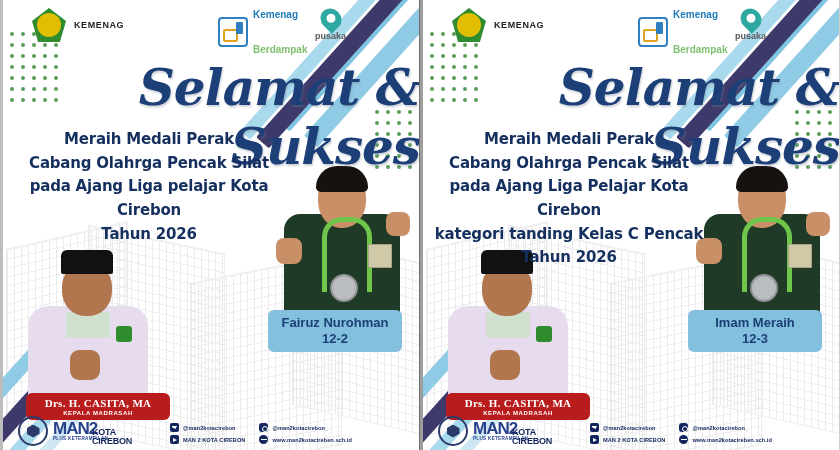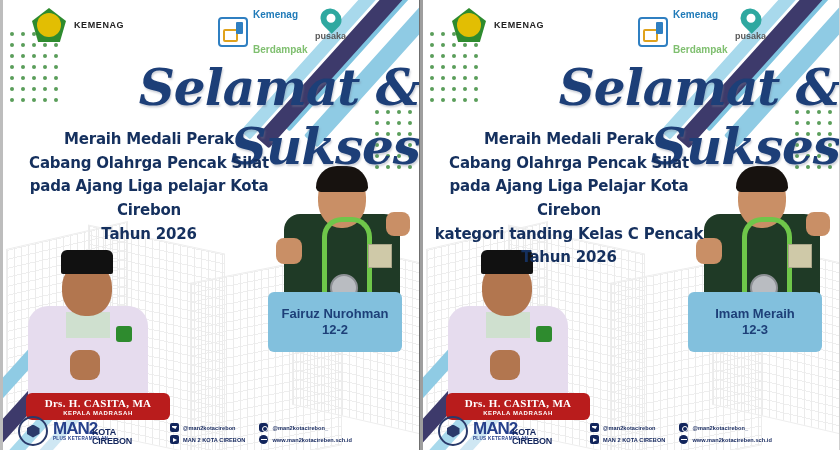--- a/index.html
+++ b/index.html
@@ -76,21 +76,21 @@
      border-radius:16px 16px 6px 6px;}
   .ath-belt{position:absolute;bottom:0;left:10px;width:108px;height:22px;background:#f2f2f2;border-radius:0 0 5px 5px;}
   .ath-head{position:absolute;bottom:104px;left:40px;width:48px;height:56px;border-radius:45% 45% 48% 48%;background:#c98f66;}
   .ath-hair{position:absolute;bottom:140px;left:38px;width:52px;height:26px;border-radius:26px 26px 6px 6px;background:#17120f;}
   .ath-ribbon{position:absolute;bottom:40px;left:44px;width:40px;height:70px;border:5px solid #6fc64a;border-bottom:none;border-radius:20px 20px 0 0;background:transparent;}
   .ath-medal{position:absolute;bottom:30px;left:52px;width:24px;height:24px;border-radius:50%;background:#b9bcc1;border:2px solid #8d9095;}
   .ath-patch{position:absolute;bottom:64px;right:14px;width:22px;height:22px;background:#cfc9a8;border:1px solid #a8a488;}
   .ath-fist-l{position:absolute;bottom:68px;left:-2px;width:26px;height:26px;border-radius:8px;background:#c98f66;}
   .ath-fist-r{position:absolute;bottom:96px;right:-4px;width:24px;height:24px;border-radius:8px;background:#c98f66;}
 
-  .name-badge{position:absolute;right:18px;bottom:98px;width:126px;padding:14px 4px;
+  .name-badge{position:absolute;right:18px;bottom:98px;width:126px;padding:5px 4px;
      background:#82c0dd;border-radius:6px;text-align:center;z-index:30;}
   .name-badge .nm{font-size:13px;font-weight:bold;color:#1d3f78;line-height:1.25;}
   .name-badge .cls{font-size:13px;font-weight:bold;color:#1d3f78;line-height:1.25;}
 
   
   .principal{position:absolute;left:28px;bottom:52px;width:120px;height:150px;z-index:22;}
   .pr-body{position:absolute;bottom:0;left:0;width:120px;height:92px;background:#e6dcee;border-radius:20px 20px 0 0;}
   .pr-collar{position:absolute;bottom:60px;left:38px;width:44px;height:26px;background:#cfe0cf;transform:rotate(0deg);}
   .pr-head{position:absolute;bottom:82px;left:34px;width:50px;height:54px;border-radius:46%;background:#b2764f;}
   .pr-cap{position:absolute;bottom:124px;left:33px;width:52px;height:24px;background:#111;border-radius:6px 6px 2px 2px;}

